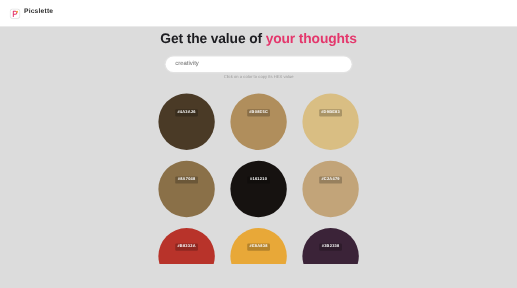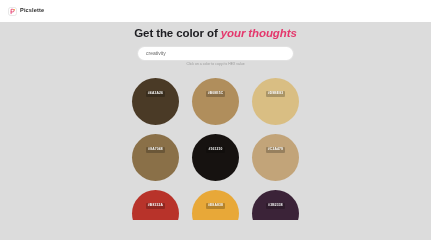--- a/index.html
+++ b/index.html
@@ -72,21 +72,20 @@
     padding-top: 5px;
     font-size: 11.5px;
     font-weight: bold;
     color: #1d1d21;
     letter-spacing: -0.1px;
     line-height: 1.2;
     white-space: nowrap;
   }
   .headline .accent {
     color: #e4376c;
-    font-style: italic;
   }
 
   
   .search-wrap {
     display: flex;
     justify-content: center;
     margin-top: 6px;
   }
   .search-box {
     width: 155px;
@@ -178,21 +177,21 @@
           <rect x="1" y="1" width="16" height="16" rx="4" fill="none" stroke="#d9d9d9" stroke-width="1.2"></rect>
           <path d="M6.2 13.4 V4.6 h3.3 a2.6 2.6 0 0 1 0 5.2 H6.2" fill="none" stroke="#e4376c" stroke-width="1.7" stroke-linecap="round" stroke-linejoin="round"></path>
           <circle cx="12.6" cy="5.6" r="1.5" fill="#f2b233"></circle>
         </svg>
       </span>
       <span class="brand-name">Picslette</span>
     </div>
   </div>
 
   <div class="hero">
-    <h1 class="headline"><span>Get the color of </span><span class="accent" style="color: rgb(228, 55, 108);">your thoughts</span></h1>
+    <h1 class="headline"><span>Get the value of </span><span class="accent" style="color: rgb(228, 55, 108);">your thoughts</span></h1>
 
     <div class="search-wrap">
       <div class="search-box">
         <input class="search-input" type="text" value="creativity" placeholder="Type a word..." style="">
       </div>
     </div>
 
     <p class="hint">Click on a color to copy its HEX value</p>
   </div>
 

